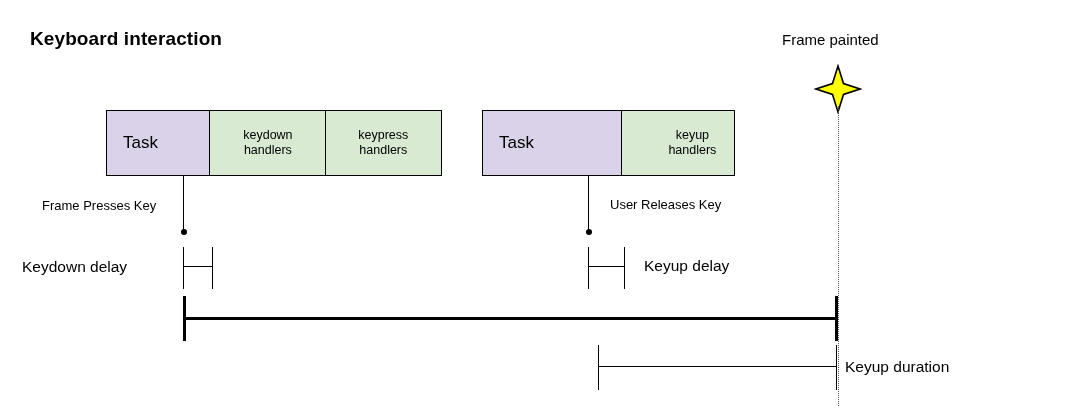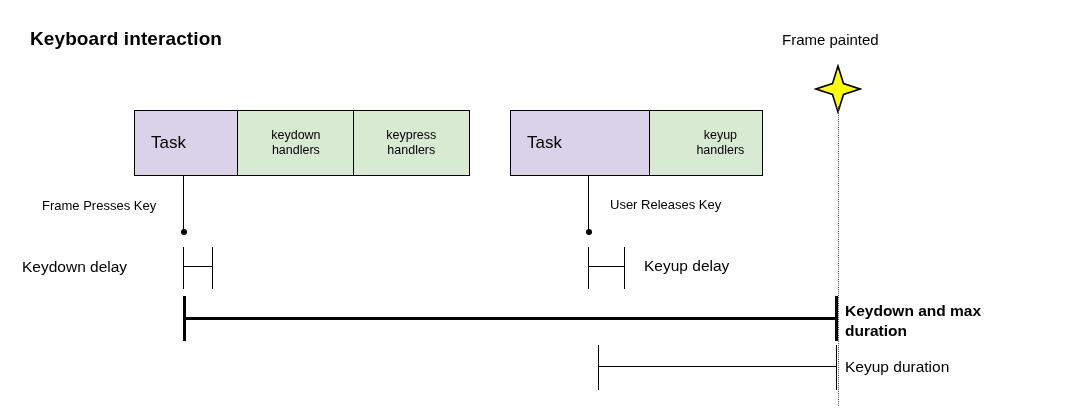--- a/index.html
+++ b/index.html
@@ -34,21 +34,20 @@
   }
   .box {
     box-sizing: border-box;
     height: 66px;
     border: 1.6px solid #000000;
     display: flex;
     align-items: center;
     justify-content: center;
     text-align: center;
     line-height: 1.22;
-    margin-left: 28px;
   }
   .box.task {
     background: #d9d2e9;
     font-size: 17px;
     justify-content: flex-start;
     padding-left: 16px;
   }
   .box.handler {
     background: #d9ead3;
     font-size: 12.5px;
@@ -161,20 +160,19 @@
   <div class="abs lbl-lg" style="left:22px; top:258px;">Keydown delay</div>
 
   <div class="abs vline" style="left:588px; top:247px; height:42px;"></div>
   <div class="abs vline" style="left:624px; top:247px; height:42px;"></div>
   <div class="abs hline" style="left:588px; top:266px; width:37px;"></div>
   <div class="abs lbl-lg" style="left:644px; top:257px;">Keyup delay</div>
 
   <div class="abs vline-thick" style="left:183px; top:296px; height:45px;"></div>
   <div class="abs vline-thick" style="left:835px; top:296px; height:45px;"></div>
   <div class="abs hline-thick" style="left:183px; top:317px; width:655px;"></div>
-  <div class="abs lbl-bold" style="left:845px; top:301px;">Keydown and max duration</div>
 
   <div class="abs vline" style="left:598px; top:345px; height:45px;"></div>
   <div class="abs vline" style="left:836px; top:345px; height:45px;"></div>
   <div class="abs hline" style="left:598px; top:366px; width:239px;"></div>
   <div class="abs lbl-lg" style="left:845px; top:358px;">Keyup duration</div>
 
 </div>
 
 </body></html>

